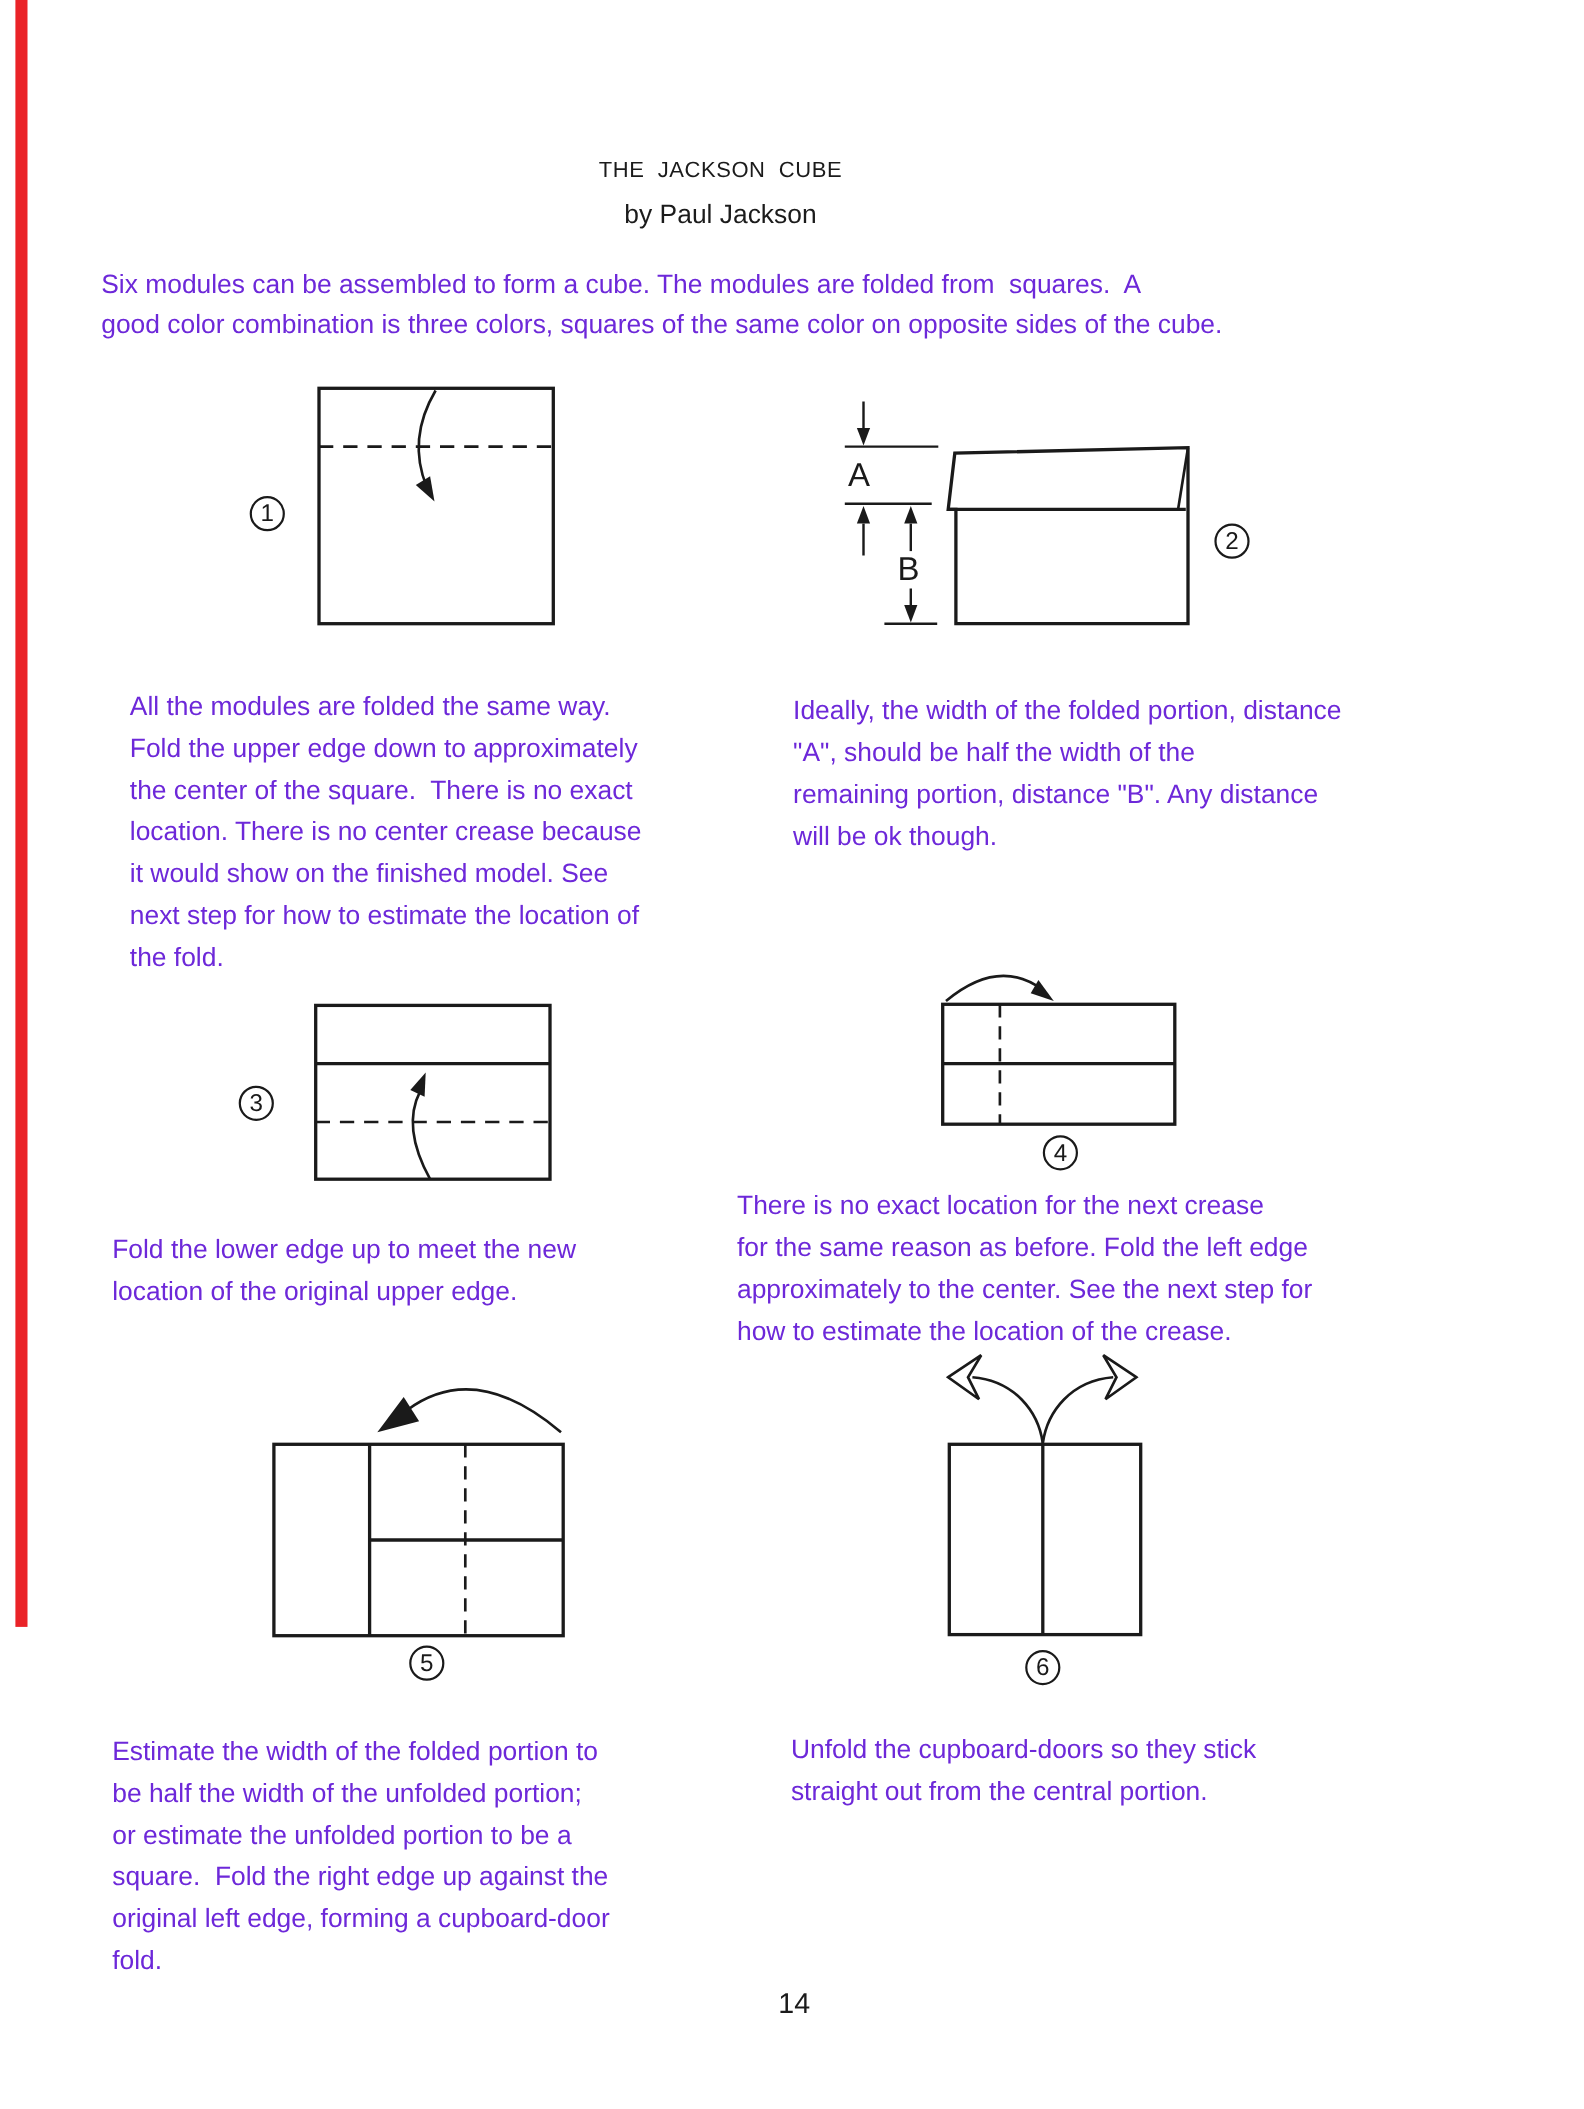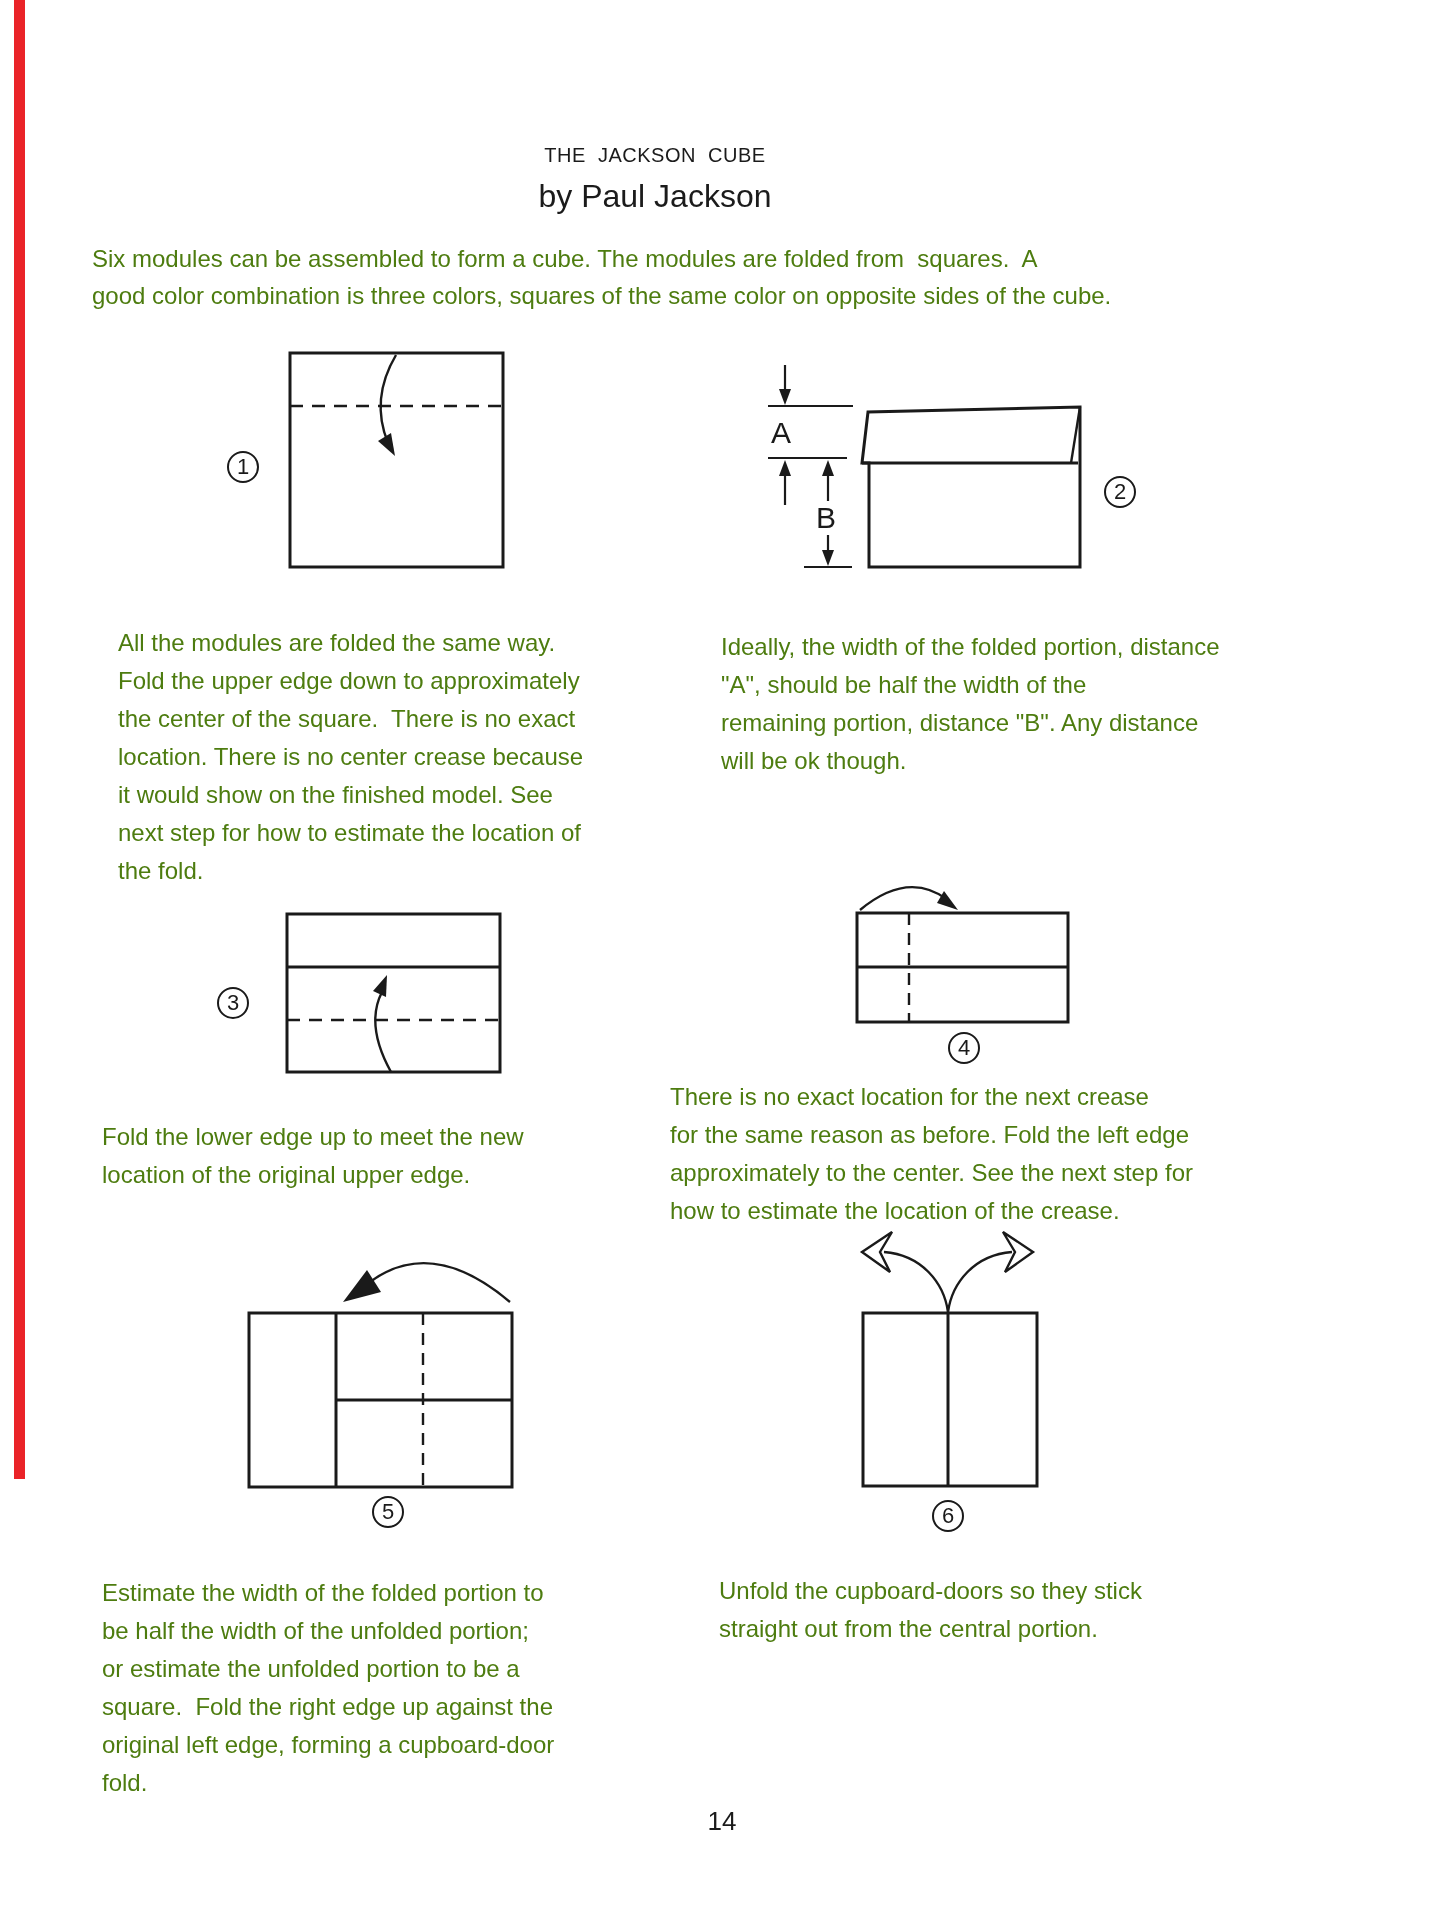--- a/index.html
+++ b/index.html
@@ -8,24 +8,24 @@
     position:relative;width:1440px;height:1917px;background:#ffffff;overflow:hidden;
     font-family:"Liberation Sans", sans-serif;color:#1b1b1b;
   }
   .stripe{position:absolute;left:14px;top:0;width:11px;height:1479px;}
   .title{
     position:absolute;left:155px;top:134px;width:1000px;text-align:center;
     font-size:20px;line-height:42px;white-space:pre;letter-spacing:0.5px;
   }
   .byline{
     position:absolute;left:155px;top:176px;width:1000px;text-align:center;
-    font-size:32px;line-height:40px;white-space:pre;
+    font-size:24px;line-height:40px;white-space:pre;
   }
   .body-text{
-    position:absolute;font-size:24px;line-height:38px;white-space:pre;color:#4d7c0f;
+    position:absolute;font-size:24px;line-height:38px;white-space:pre;color:#6d28d9;
   }
   .intro{line-height:37px;}
   .stepnum{
     position:absolute;width:32px;height:32px;border:2.5px solid #1a1a1a;border-radius:50%;
     display:flex;align-items:center;justify-content:center;
     font-size:22px;color:#1a1a1a;background:#fff;box-sizing:border-box;
   }
   .dimlabel{
     position:absolute;font-size:30px;color:#1a1a1a;background:#fff;padding:0 3px;
   }

